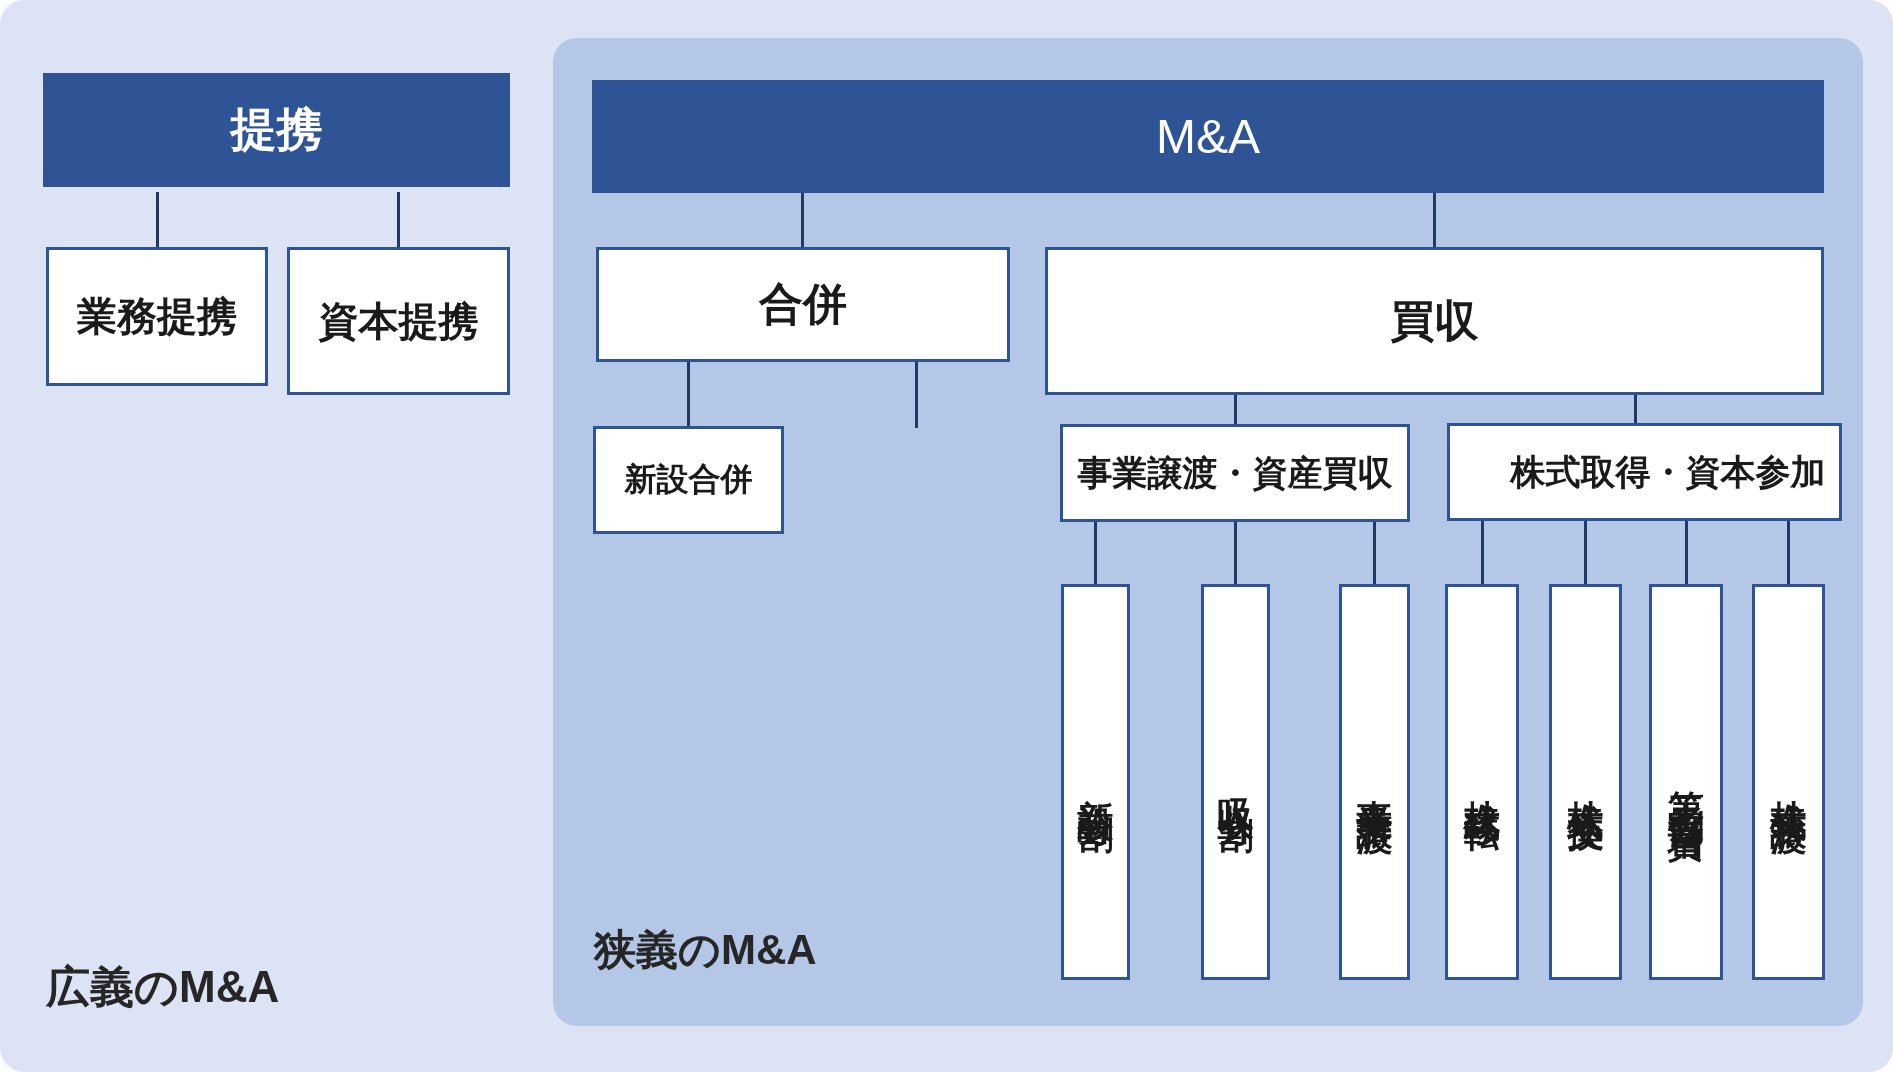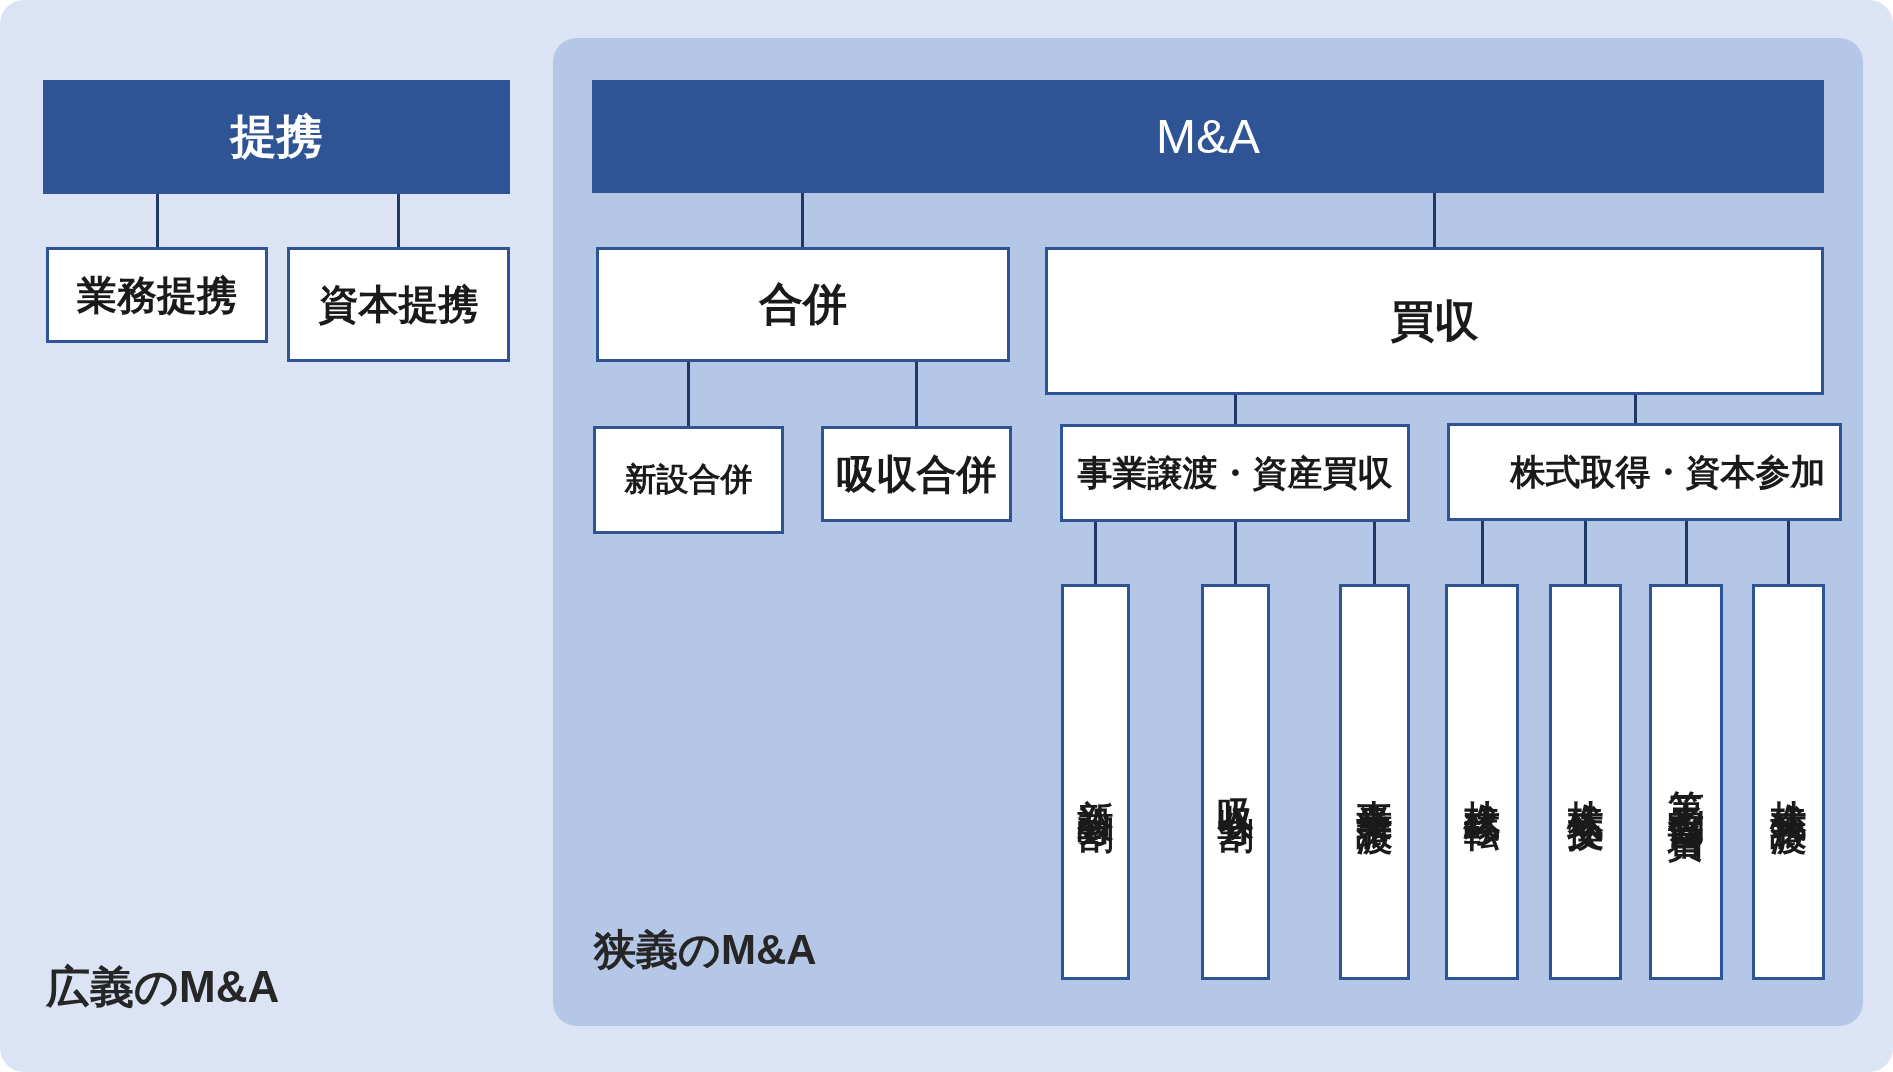--- a/index.html
+++ b/index.html
@@ -57,23 +57,23 @@
     line-height:1;
   }
   .caption{
     position:absolute;
     font-weight:700;
     color:var(--caption-color);
     white-space:nowrap;
   }
 
   
-  .n-teikei          {left:43px;  top:80px;  width:467px;  height:114px; font-size:46px;}
-  .n-gyomu           {left:46px;  top:247px; width:222px;  height:96px; font-size:40px;}
-  .n-shihon          {left:287px; top:247px; width:223px;  height:115px; font-size:40px;}
+  .n-teikei          {left:43px;  top:73px;  width:467px;  height:114px; font-size:46px;}
+  .n-gyomu           {left:46px;  top:247px; width:222px;  height:139px; font-size:40px;}
+  .n-shihon          {left:287px; top:247px; width:223px;  height:148px; font-size:40px;}
   .n-ma              {left:592px; top:80px;  width:1232px; height:113px; font-size:48px; font-weight:400;}
   .n-gappei          {left:596px; top:247px; width:414px;  height:115px; font-size:44px;}
   .n-baishu          {left:1045px;top:247px; width:779px;  height:148px; font-size:44px;}
   .n-shinsetsu-gappei{left:593px; top:426px; width:191px;  height:108px;  font-size:32px;}
   .n-kyushu-gappei   {left:821px; top:426px; width:191px;  height:96px;  font-size:40px;}
   .n-jigyo-shisan    {left:1060px;top:424px; width:350px;  height:98px;  font-size:35px;}
   .n-kabu-shihon     {left:1447px;top:423px; width:395px;  height:98px;  font-size:35px;padding-left:47px;}
   .n-v1{left:1061px;top:584px;width:69px;height:396px;}
   .n-v2{left:1201px;top:584px;width:69px;height:396px;}
   .n-v3{left:1339px;top:584px;width:71px;height:396px;}
@@ -127,21 +127,20 @@
 
   <div class="node hdr n-teikei">提携</div>
   <div class="node leaf n-gyomu">業務提携</div>
   <div class="node leaf n-shihon">資本提携</div>
 
   <div class="node leaf n-gappei">合併</div>
   <div class="node hdr n-ma">M&amp;A</div>
   <div class="node leaf n-baishu">買収</div>
 
   <div class="node leaf n-shinsetsu-gappei">新設合併</div>
-  <div class="node leaf n-kyushu-gappei">吸収合併</div>
 
   <div class="node leaf n-jigyo-shisan">事業譲渡・資産買収</div>
   <div class="node leaf n-kabu-shihon">株式取得・資本参加</div>
 
   <div class="node leaf vbox n-v1">新設分割</div>
   <div class="node leaf vbox n-v2">吸収分割</div>
   <div class="node leaf vbox n-v3">事業譲渡</div>
   <div class="node leaf vbox n-v4">株式移転</div>
   <div class="node leaf vbox n-v5">株式交換</div>
   <div class="node leaf vbox n-v6">第三者割当増資</div>

